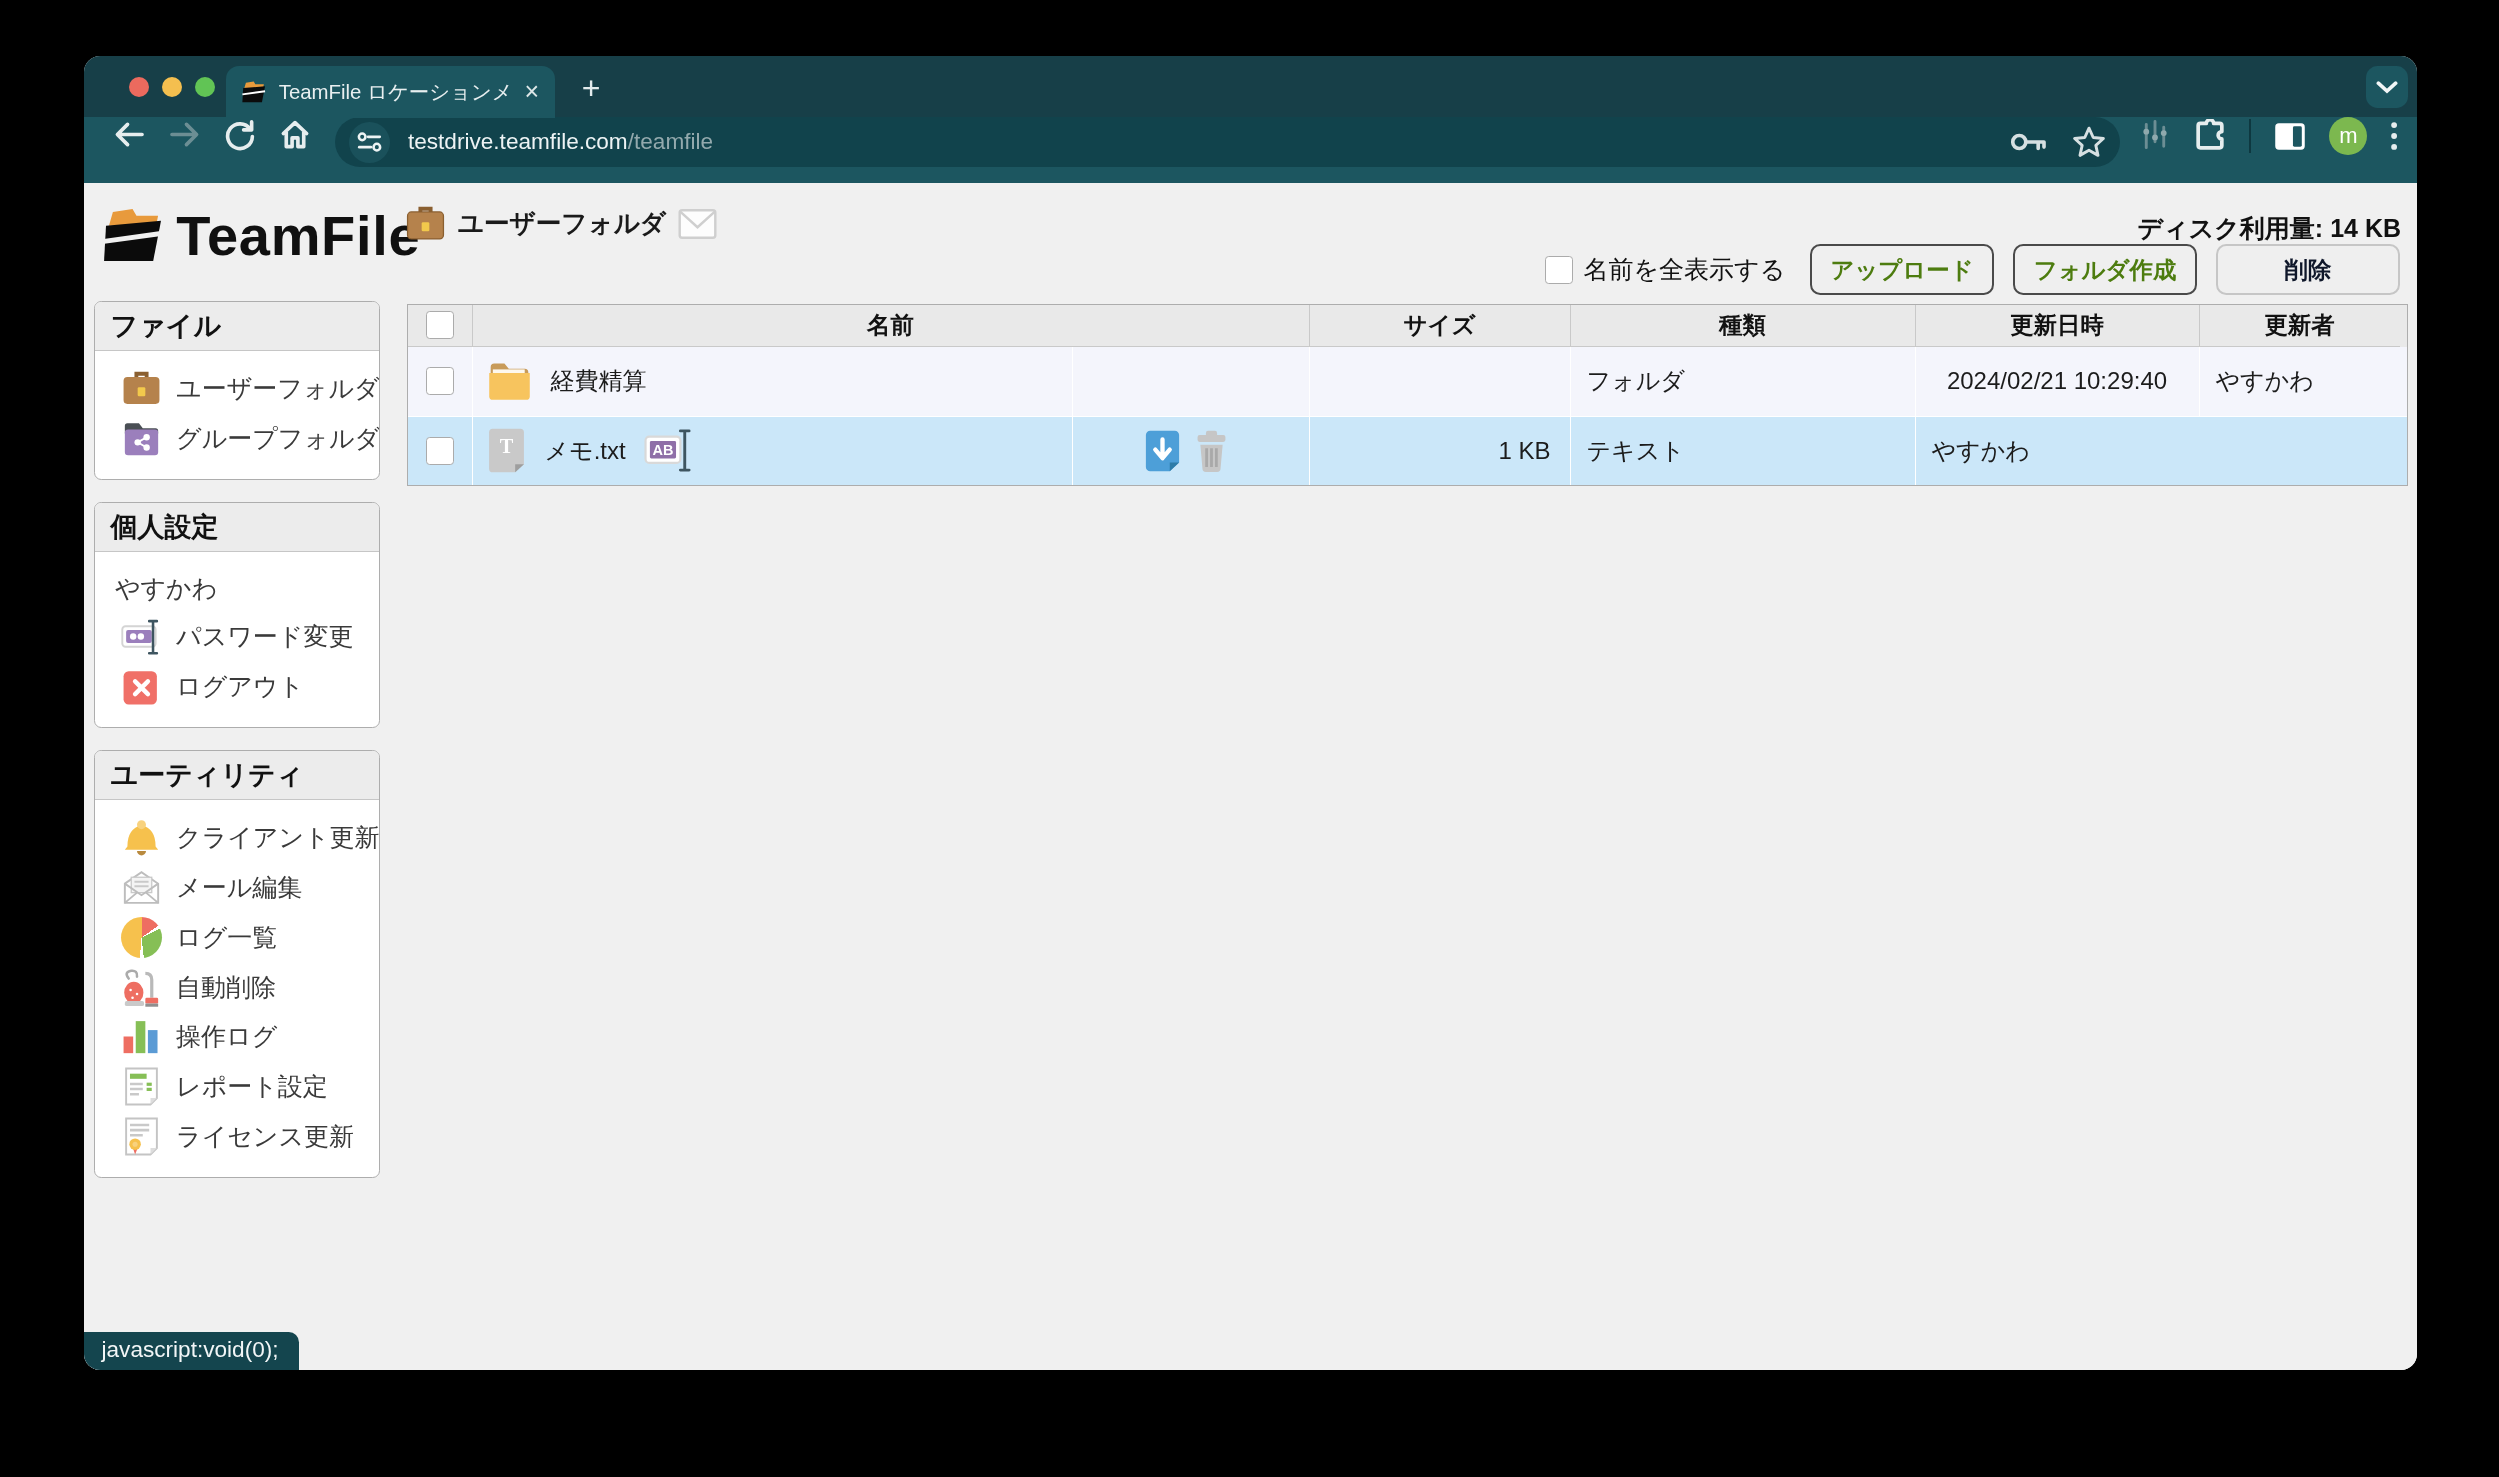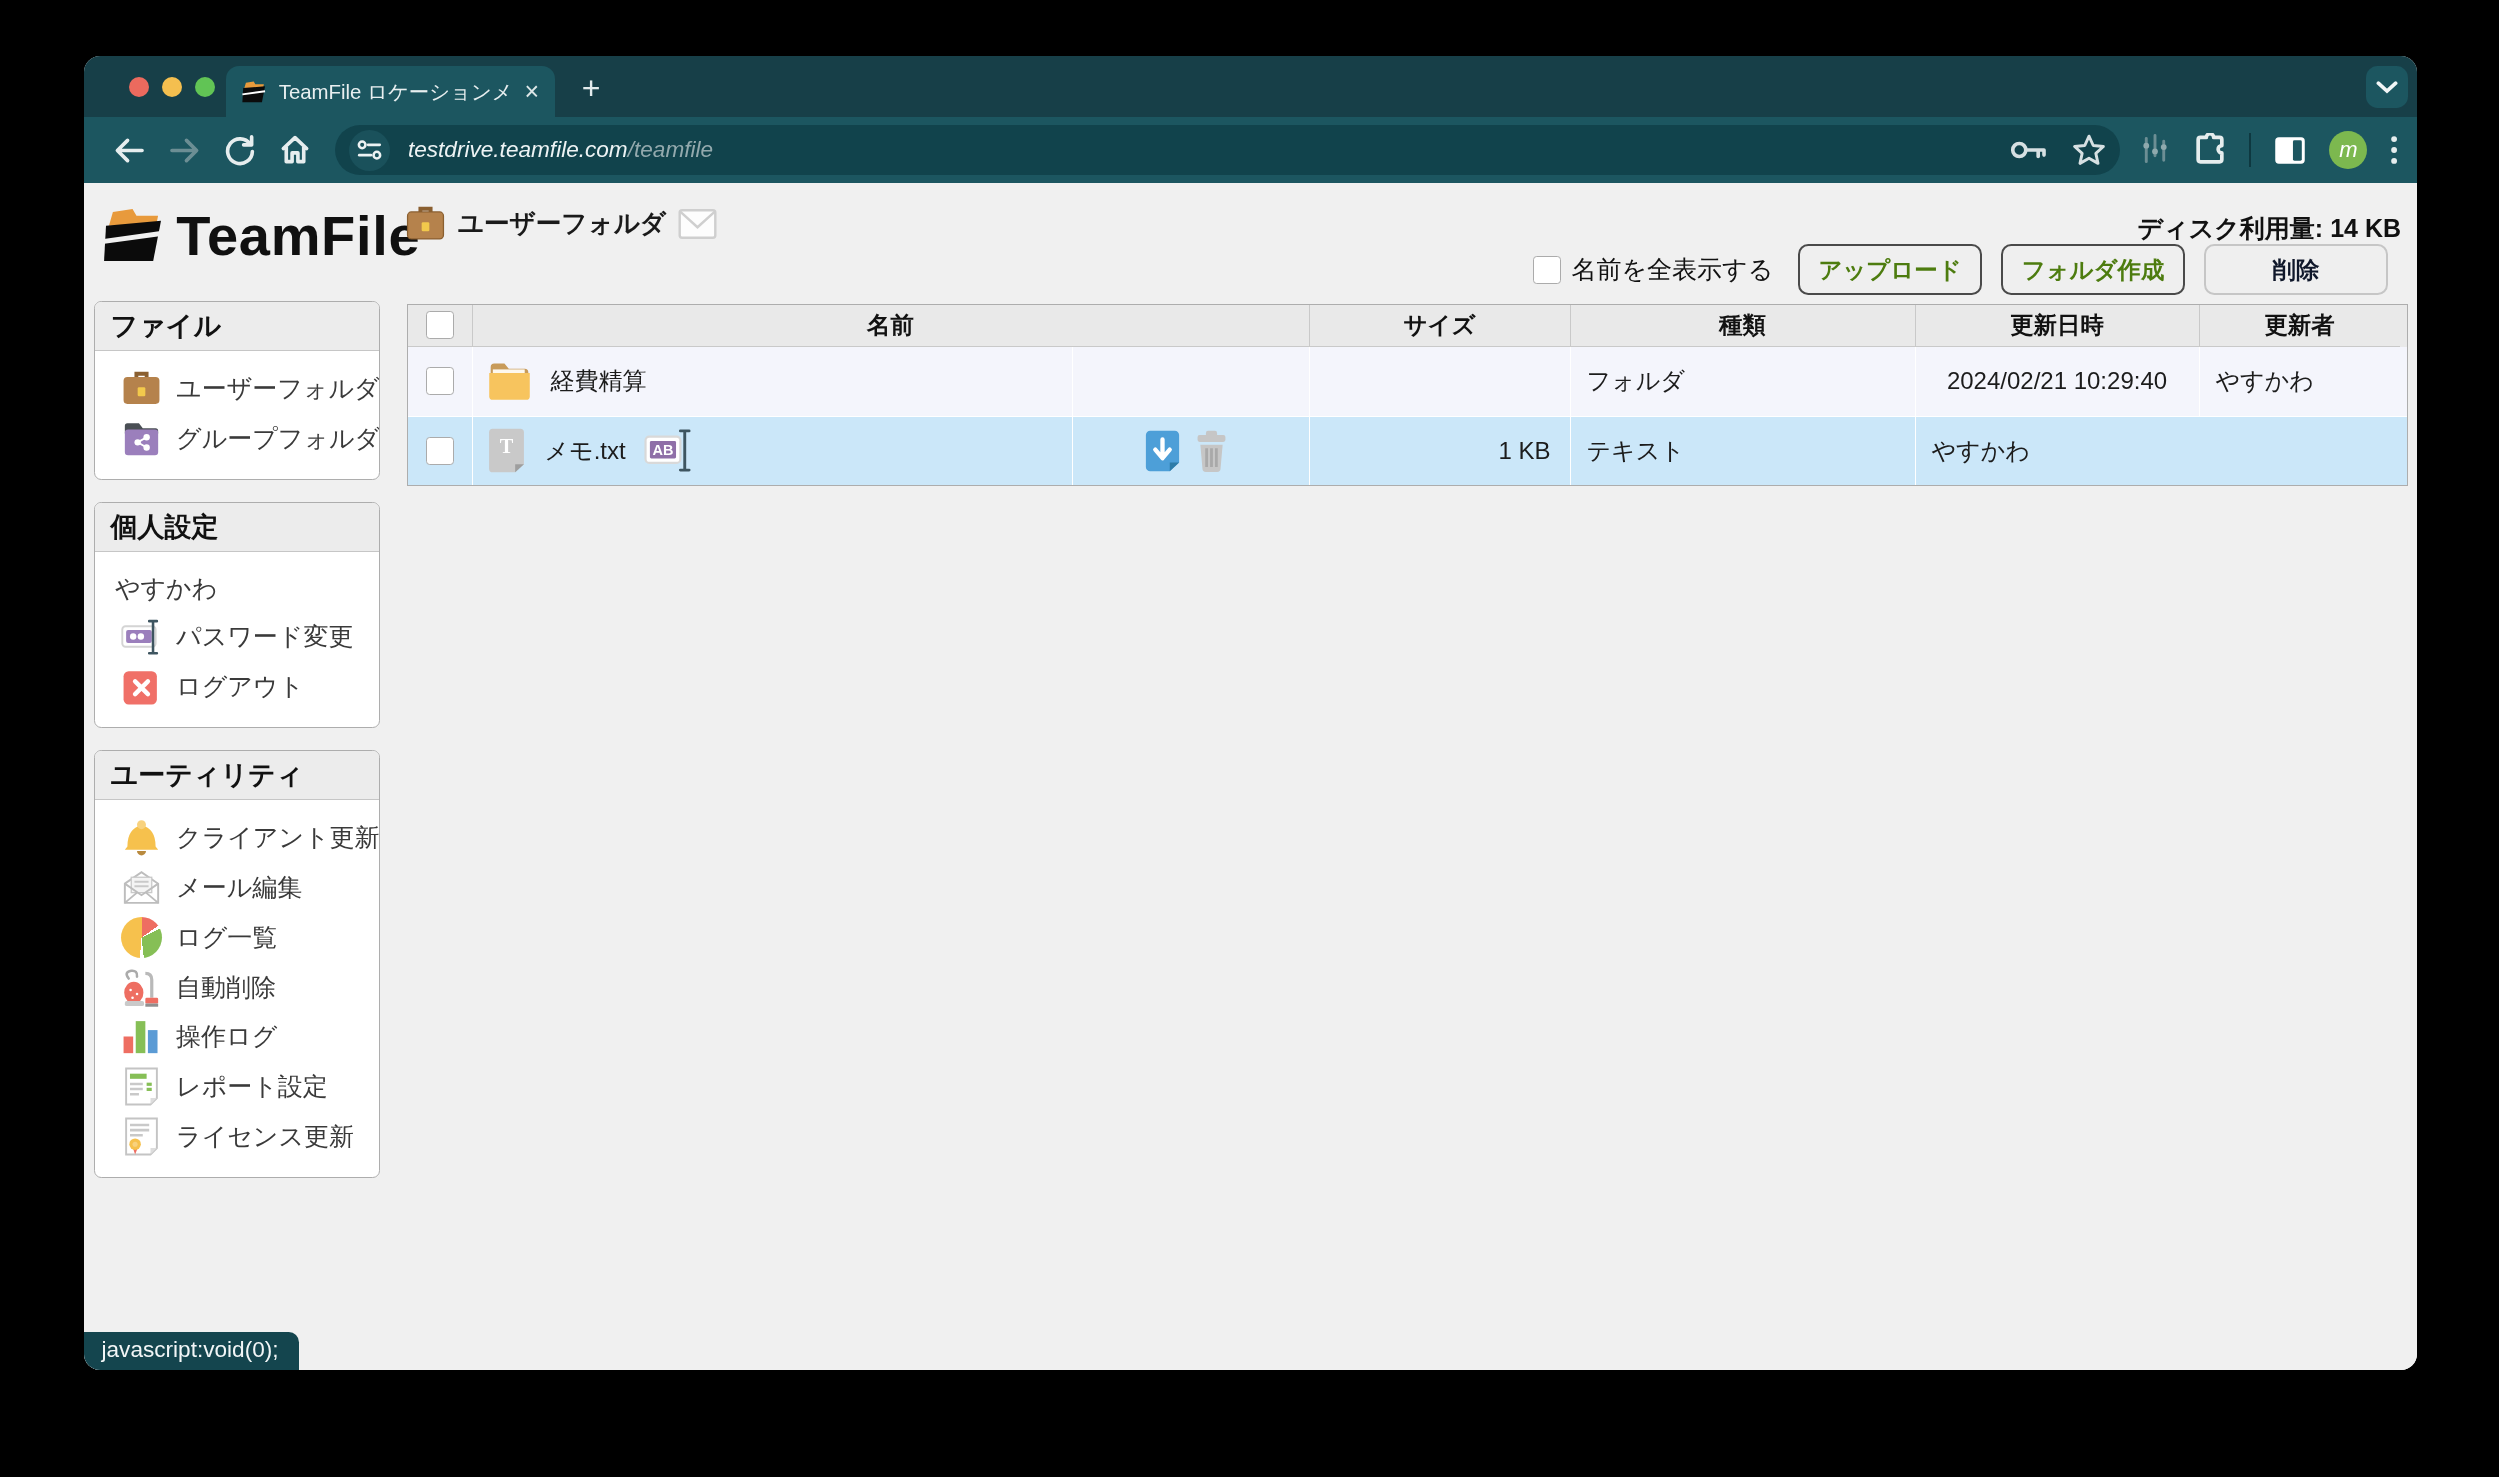--- a/index.html
+++ b/index.html
@@ -17,21 +17,21 @@
   .dot.red { background:#EC6A5E; } .dot.yellow { background:#F4BF4F; } .dot.green { background:#61C455; }
   .tab { position:absolute; left:142px; top:9.5px; width:329px; height:52px; background:#1C5660;
          border-radius:13px 13px 0 0; display:flex; align-items:center; padding:0 16px; gap:11.7px; }
   .tab-title { color:#E8EFF0; font-size:20.4px; white-space:nowrap; overflow:hidden; flex:1; }
   .tab-close { color:#DDE7E8; font-size:25px; line-height:1; cursor:default; }
   .newtab { position:absolute; left:491px; top:17.5px; width:32px; height:32px; color:#E3EBEC; font-size:32px; line-height:29px; text-align:center; }
   .tab-search { position:absolute; right:8.8px; top:10.2px; width:42px; height:42px; border-radius:11.7px; background:#1C5660;
                 display:flex; align-items:center; justify-content:center; }
 
   
-  .toolbar { height:66px; background:#1C5660; display:flex; align-items:center; padding:0 17.5px;font-style:italic; }
+  .toolbar { height:66px; background:#1C5660; display:flex; align-items:flex-start; padding:0 17.5px; }
   .nav-icons { display:flex; align-items:center; gap:20.4px; margin-left:10.2px; }
   .tool-btn { width:35px; height:35px; display:flex; align-items:center; justify-content:center; }
   .url-pill { flex:1; height:50px; margin:0 19px 0 22px; background:#11434C; border-radius:25px;
               display:flex; align-items:center; padding:0 14.6px; min-width:0; }
   .site-chip { width:41px; height:41px; border-radius:50%; background:#1A515B; display:flex; align-items:center; justify-content:center; margin-right:17.5px; }
   .url-text { font-size:22.6px; color:#EDF3F4; white-space:nowrap; flex:1; }
   .url-text .path { color:#93A9AD; }
   .pill-right { display:flex; gap:25px; margin-left:14.6px; }
   .right-icons { display:flex; align-items:center; gap:22px; }
   .divider-v { width:2.2px; height:34px; background:#0E3840; }
@@ -39,21 +39,21 @@
             display:flex; align-items:center; justify-content:center; }
 
   
   .page { position:relative; height:calc(1314px - 127px); background:#F0F0F0; }
   .topbar { position:relative; height:118px; }
   .logo { position:absolute; left:19px; top:20.4px; display:flex; align-items:center; gap:10.2px; }
   .logo-text { font-size:56px; font-weight:bold; color:#101010; letter-spacing:0.7px; }
   .breadcrumb { position:absolute; left:321px; top:20.4px; display:flex; align-items:center; gap:11.7px; }
   .breadcrumb-label { font-size:25.6px; font-weight:bold; color:#1A1A1A; }
   .disk-usage { position:absolute; right:16px; top:29px; font-size:25px; font-weight:bold; color:#111; }
-  .controls { position:absolute; right:29px; top:61px; display:flex; align-items:center; gap:10.2px; }
+  .controls { position:absolute; right:17px; top:61px; display:flex; align-items:center; gap:10.2px; }
   .checkbox { width:28px; height:28px; background:#fff; border:1.5px solid #ABABAB; border-radius:3.7px; }
   .chk-label { font-size:25px; color:#111; margin-right:5.8px; white-space:nowrap; }
   .btn { min-width:184px; height:51px; border-radius:10.2px; background:#EFEFEF; border:2.9px solid #4A4A4A;
          font-size:23.4px; font-weight:bold; color:#4d7c0f; display:flex; align-items:center; justify-content:center;
          font-family:inherit; margin-left:8.8px; }
   .btn.disabled { border-color:#C6C6C6; color:#0f172a; }
 
   .body-row { display:flex; align-items:flex-start; }
 
   

